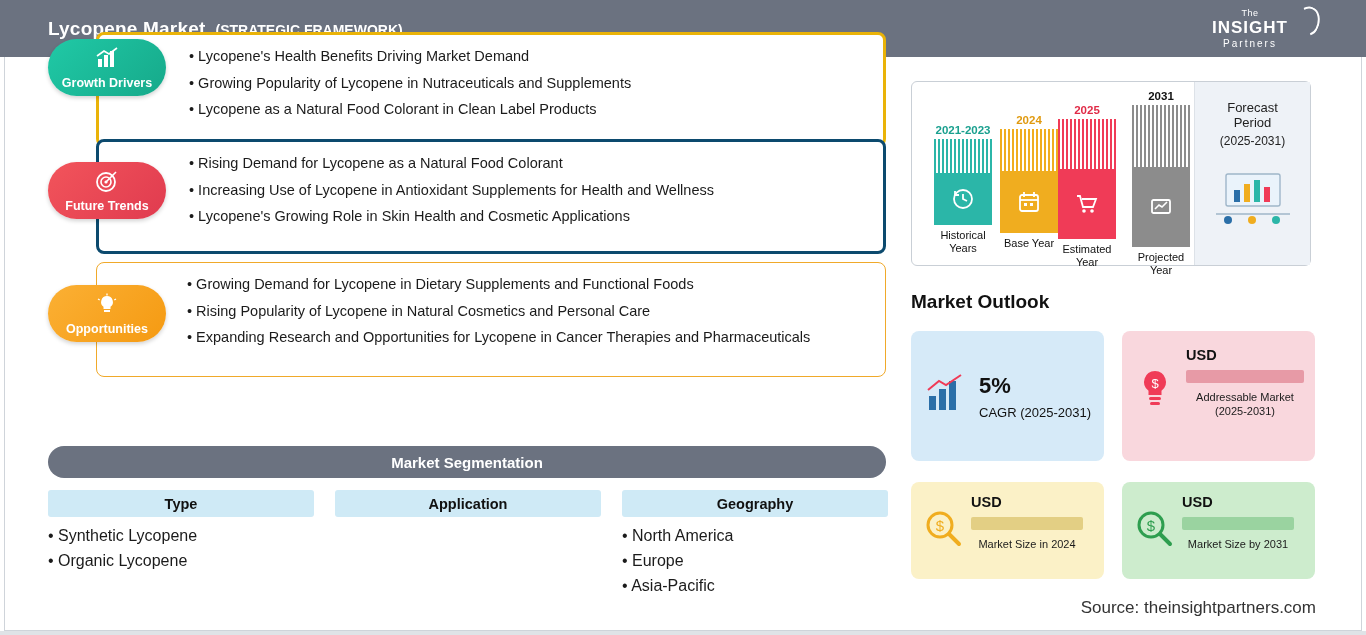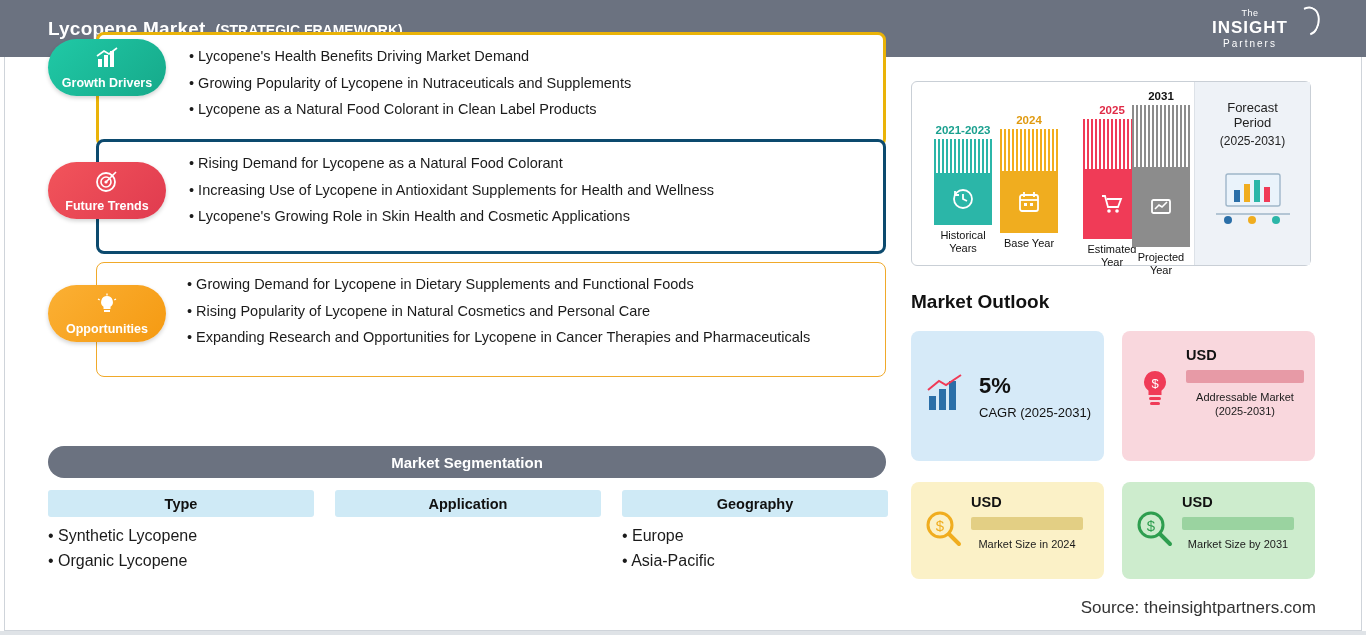--- a/index.html
+++ b/index.html
@@ -212,20 +212,21 @@
     </ul>
   </div>
 
   <div class="seg-col" id="seg-app">
     <div class="cap">Application</div>
   </div>
 
   <div class="seg-col" id="seg-geo">
     <div class="cap">Geography</div>
     <ul>
+      <li>• North America</li>
       <li>• Europe</li>
       <li>• Asia-Pacific</li>
     </ul>
   </div>
 
   <div class="forecast">
     <div class="bars">
 
       <div class="barcol" style="left:12px; top:42px;">
         <div class="yr" style="color:#1aa08f;">2021-2023</div>
@@ -248,21 +249,21 @@
             <rect x="4" y="6" width="18" height="16" rx="2" stroke="#fff" stroke-width="1.8" fill="none"></rect>
             <path d="M4 11 h18" stroke="#fff" stroke-width="1.8"></path>
             <path d="M8 3 v5 M18 3 v5" stroke="#fff" stroke-width="1.8"></path>
             <rect x="8" y="14" width="3" height="3" fill="#fff"></rect>
             <rect x="14" y="14" width="3" height="3" fill="#fff"></rect>
           </svg>
         </div>
         <div class="lbl">Base Year</div>
       </div>
 
-      <div class="barcol" style="left:161px; top:22px;">
+      <div class="barcol" style="left:136px; top:22px;">
         <div class="yr" style="color:#e02b47;">2025</div>
         <div class="hatch" style="height:50px; background:repeating-linear-gradient(90deg,#f03b57 0 2px,#ffffff 2px 4px);"></div>
         <div class="block" style="height:70px; background:#f03b57;">
           <svg width="26" height="26" viewBox="0 0 26 26">
             <path d="M3 5 h3 l3 11 h10 l3 -8 H8" stroke="#fff" stroke-width="1.8" fill="none"></path>
             <circle cx="10" cy="20" r="1.8" fill="#fff"></circle>
             <circle cx="18" cy="20" r="1.8" fill="#fff"></circle>
           </svg>
         </div>
         <div class="lbl">Estimated Year</div>

